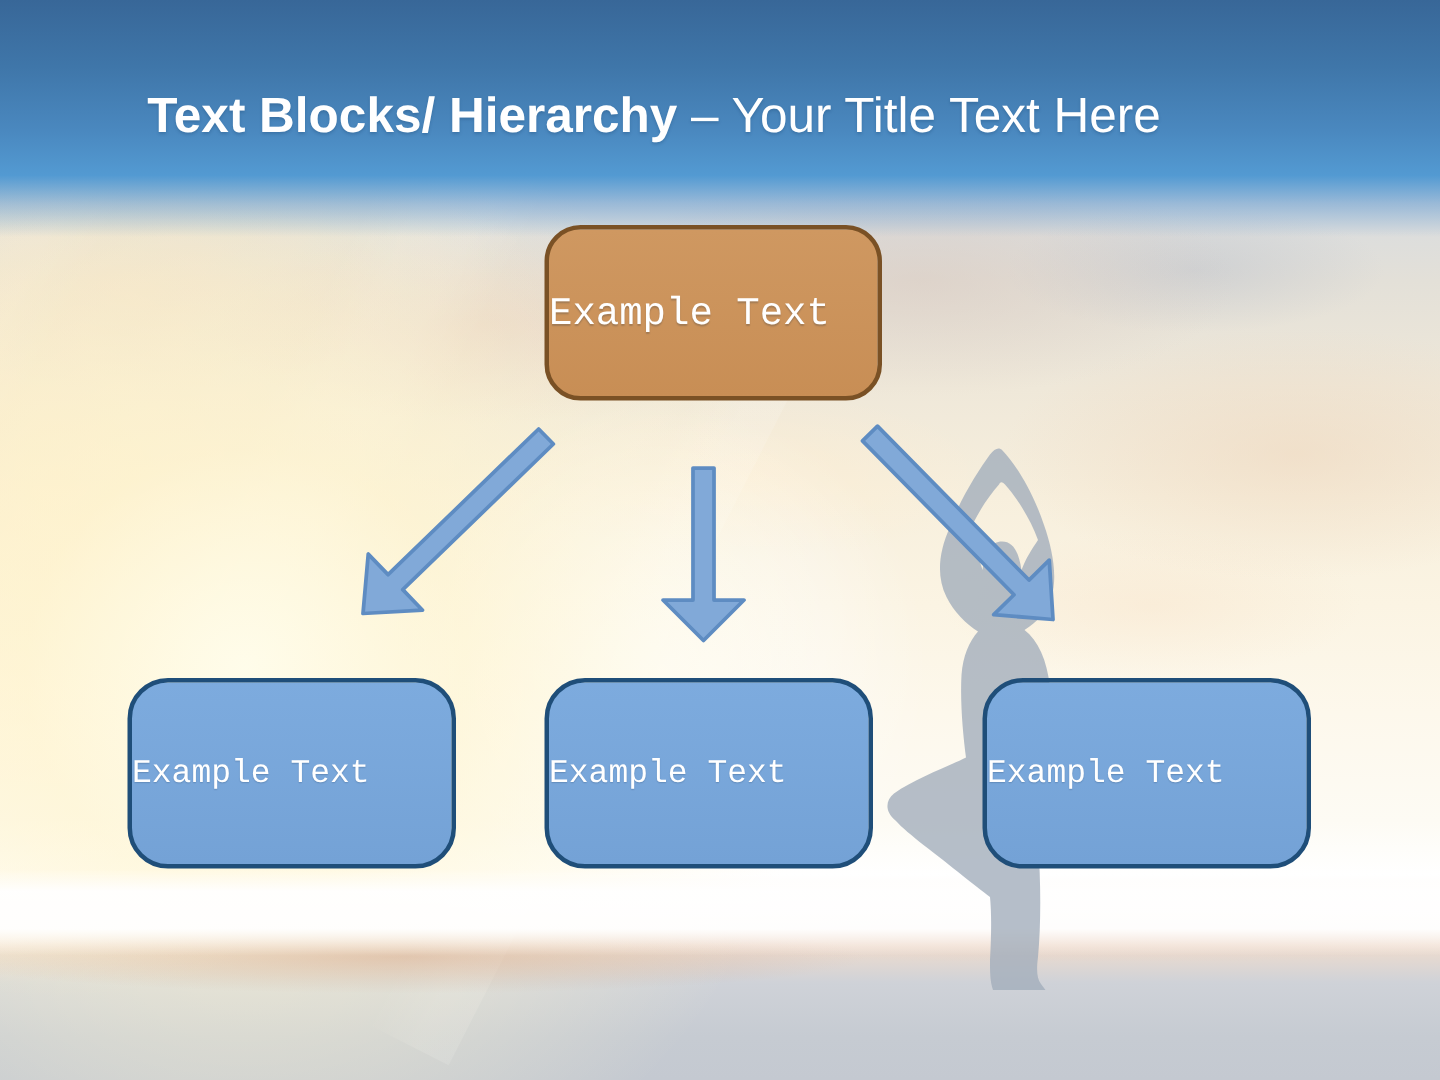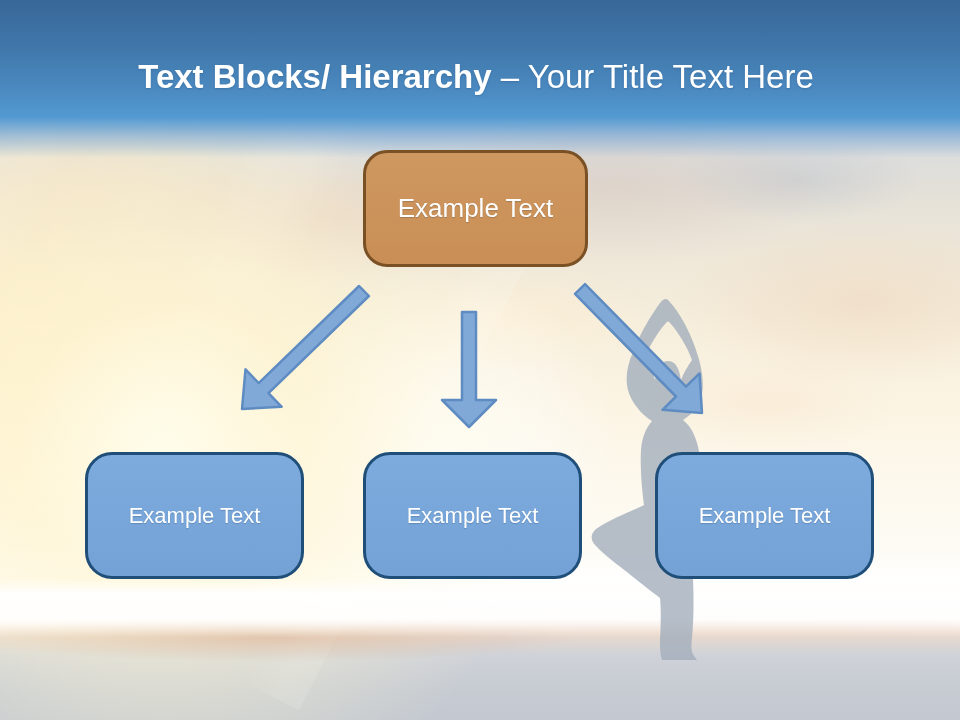--- a/index.html
+++ b/index.html
@@ -52,31 +52,32 @@
   
   .header{
     position:absolute; left:0; top:0; width:960px; height:158px;
     background:linear-gradient(180deg,
       #386798 0%, #3f76a9 28%, #4a88bf 55%, #539ad2 74%,
       rgba(104,158,209,0.55) 86%, rgba(190,212,230,0) 100%);
   }
   .title{
     position:absolute; left:0; top:54px; width:872px; height:46px;
     line-height:46px; text-align:center; color:#ffffff; font-size:33px;
-    text-shadow:0 1px 2px rgba(20,60,100,0.25); white-space:pre;padding-left:40px;
+    text-shadow:0 1px 2px rgba(20,60,100,0.25); white-space:pre;
   }
   .title .b{font-weight:700;}
   .title .r{font-weight:400;}
   
   .shape-layer{position:absolute; inset:0;}
   .box{
-    position:absolute; display:flex; align-items:center; justify-content:center;
+    position:absolute; display:flex; align-items:center; justify-content:flex-start;
     color:#ffffff; text-align:center;
     text-shadow:0 1px 1px rgba(0,30,60,0.2);
     box-sizing:border-box;
+    font-family:Liberation Mono, monospace;
   }
   .box-root{
     left:363px; top:150px; width:225px; height:117px;
     background:linear-gradient(180deg,#cf9861 0%, #c88e55 100%);
     border:3px solid #7a5125; border-radius:24px; font-size:26px;
   }
   .box-child{
     top:452px; width:219px; height:127px;
     background:linear-gradient(180deg,#7dabde 0%, #74a2d6 100%);
     border:3px solid #1f4e79; border-radius:27px; font-size:22px;

